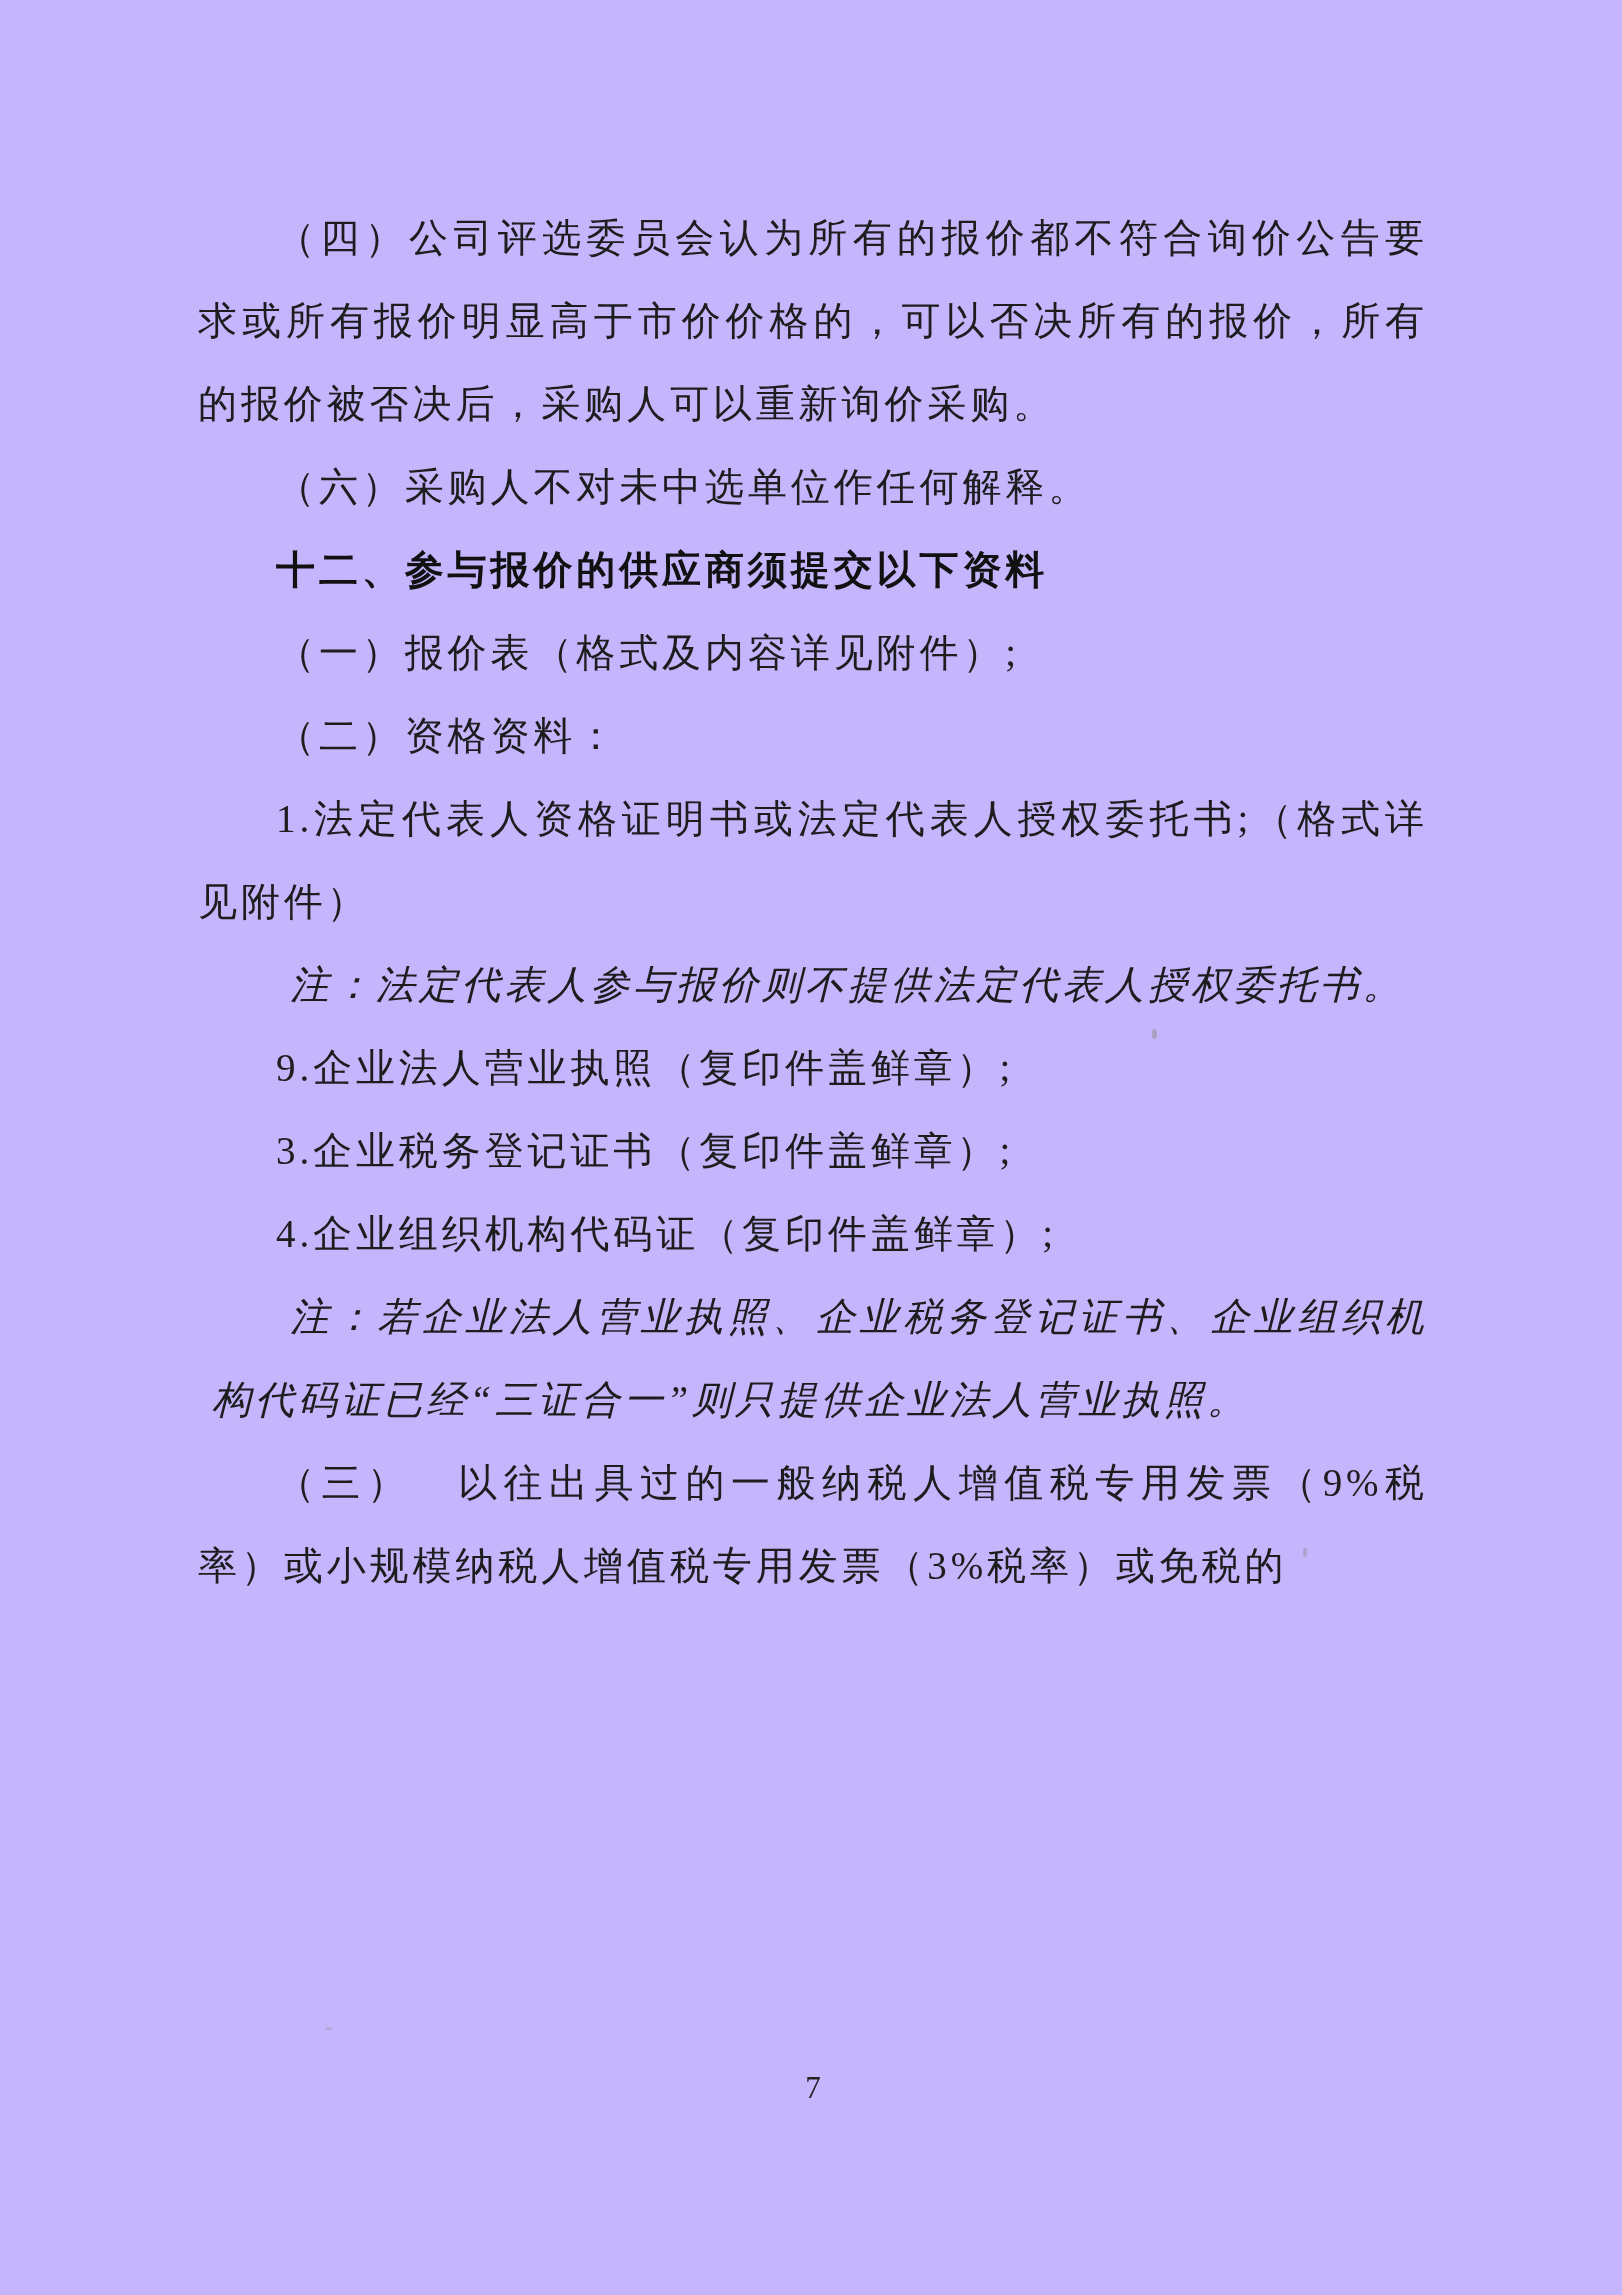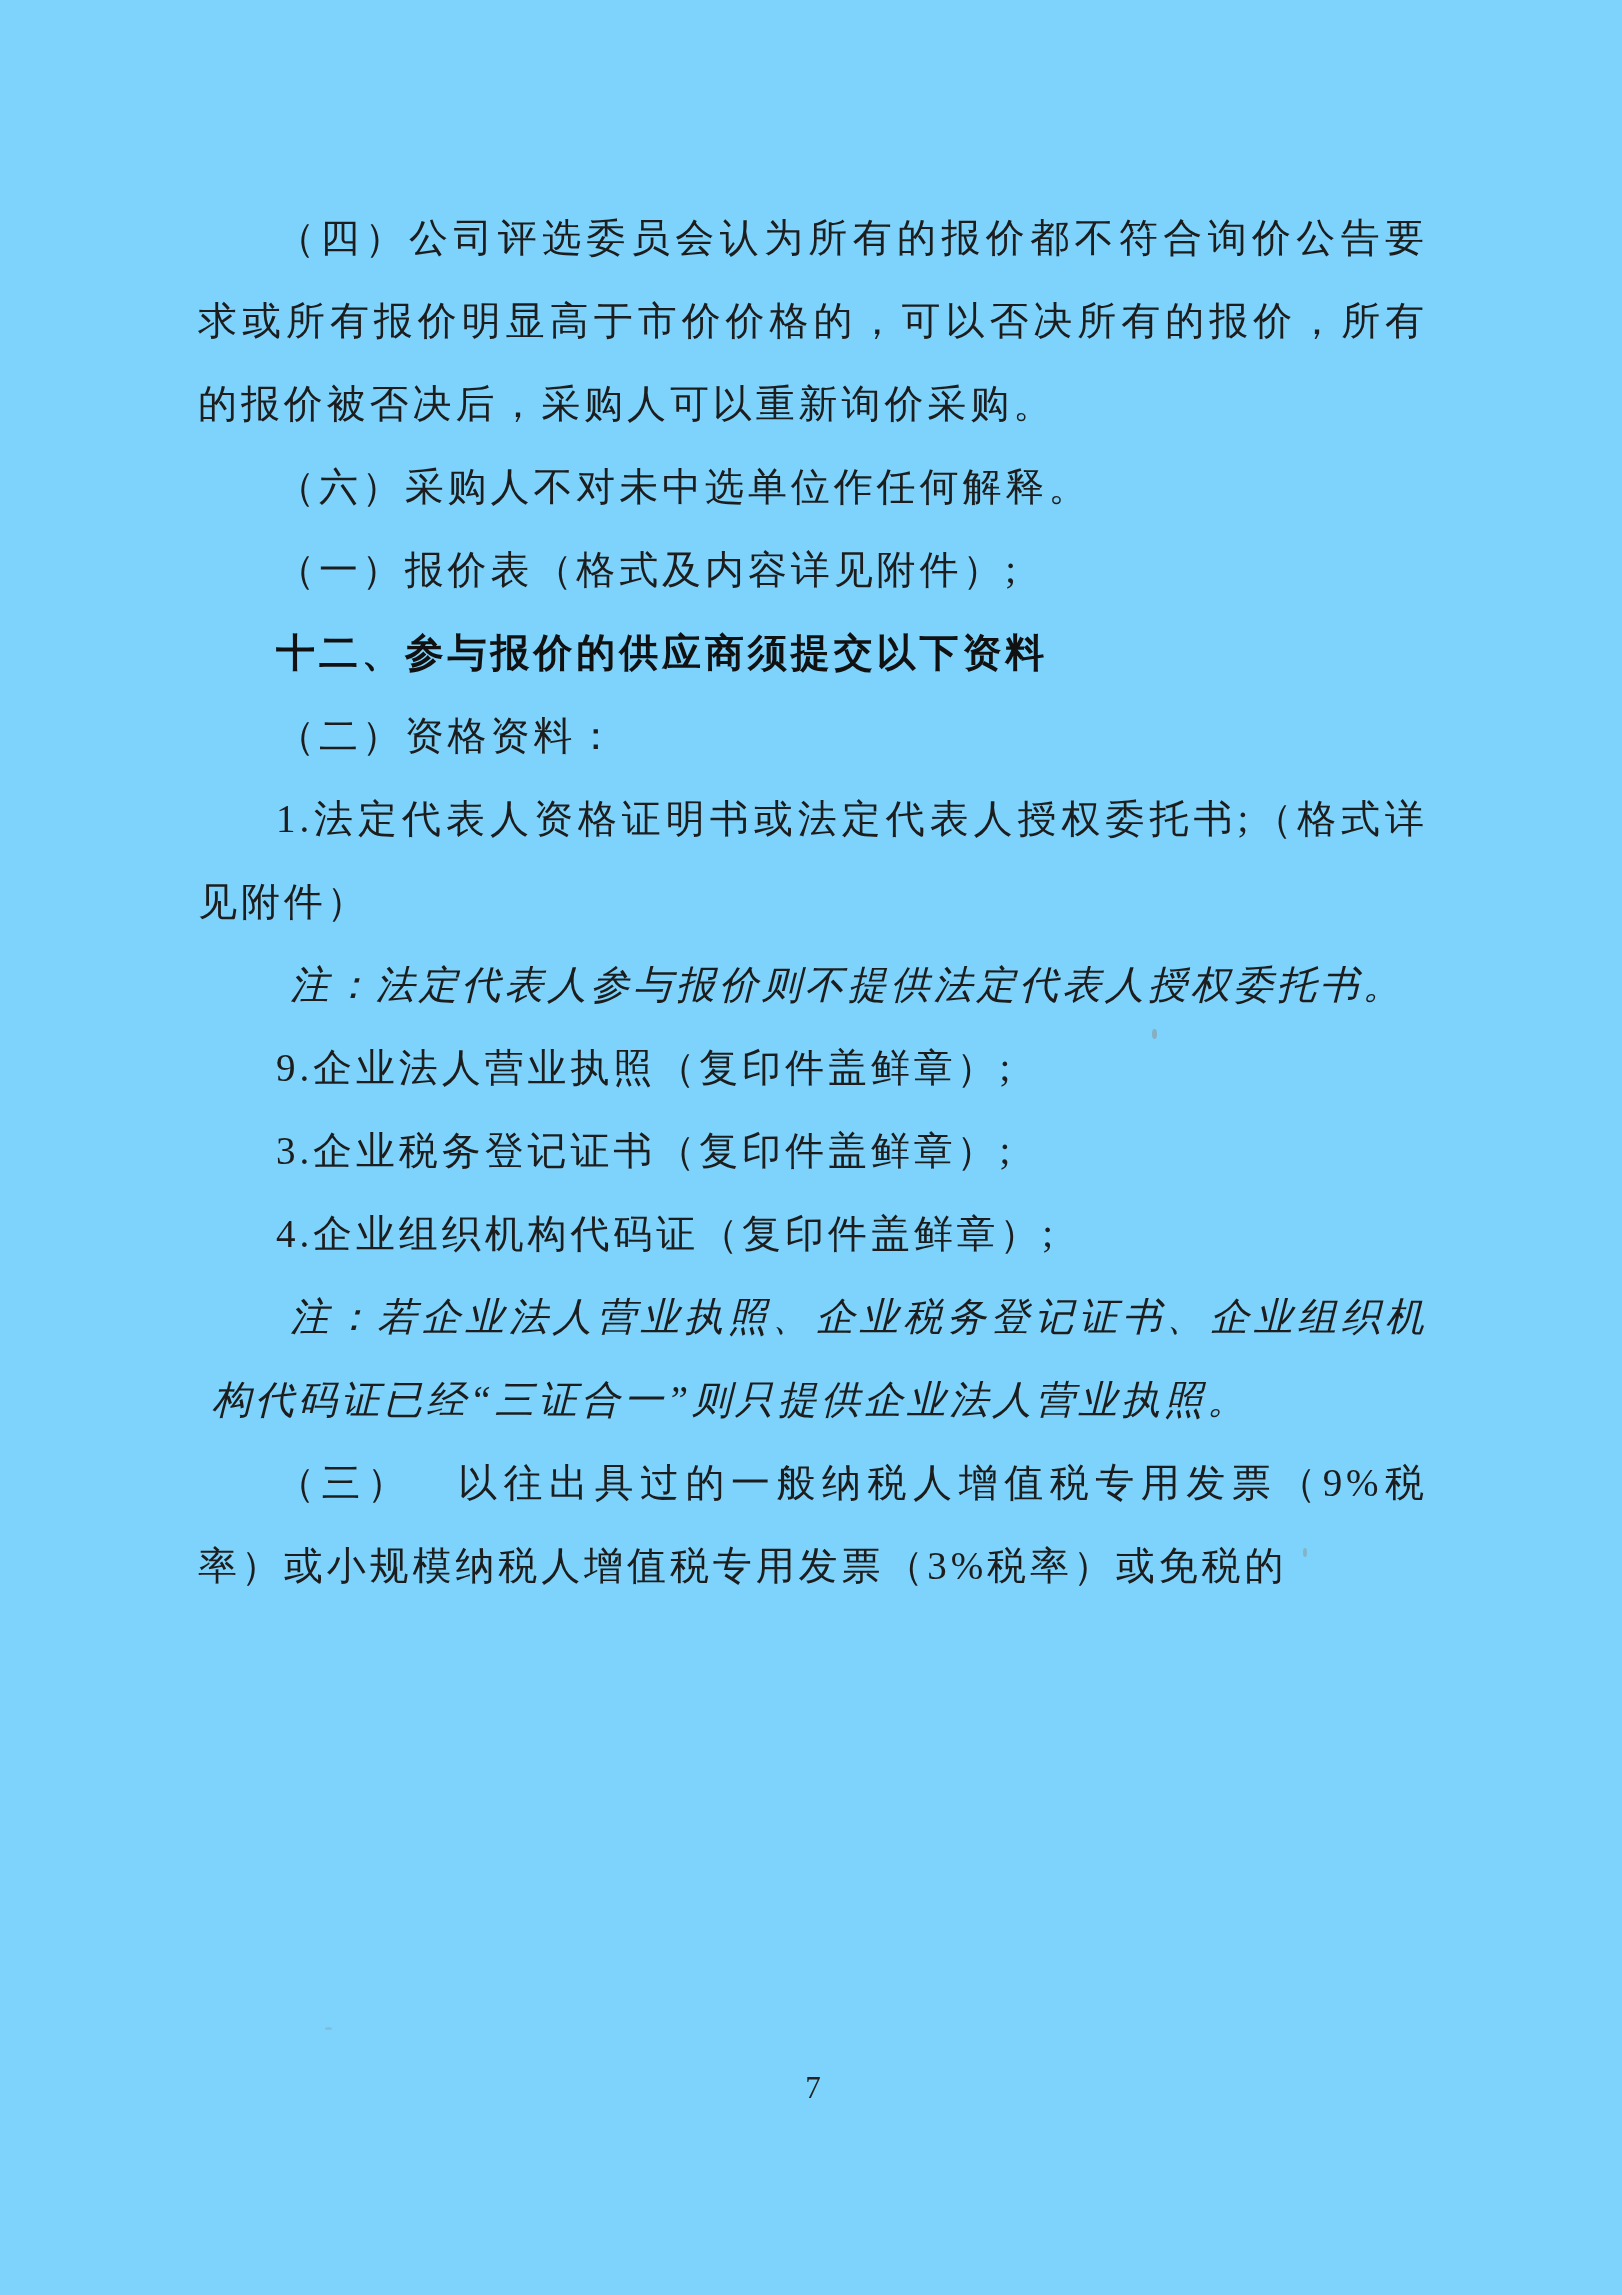--- a/index.html
+++ b/index.html
@@ -4,21 +4,21 @@
 <style>
   html, body {
     margin: 0;
     padding: 0;
     background: #e8e8e8;
   }
   .page {
     position: relative;
     width: 1623px;
     height: 2295px;
-    background: #7dd3fc;
+    background: #c4b5fd;
     font-family: "Liberation Serif", serif;
     color: #1d1d1d;
     overflow: hidden;
   }
   .doc {
     position: absolute;
     left: 198px;
     top: 196px;
     width: 1230px;
     font-size: 39px;
@@ -68,23 +68,23 @@
 <body>
 
 <div class="page">
 
   <div class="doc">
     <p class="para">（四）公司评选委员会认为所有的报价都不符合询价公告要求或所有报价明显高于市价价格的，可以否决所有的报价，所有的报价被否决后，采购人可以重新询价采购。</p>
 
 
     <p class="para">（六）采购人不对未中选单位作任何解释。</p>
 
+    <p class="para heading">十二、参与报价的供应商须提交以下资料</p>
+
     <p class="para">（一）报价表（格式及内容详见附件）;</p>
-
-    <p class="para heading">十二、参与报价的供应商须提交以下资料</p>
 
     <p class="para">（二）资格资料：</p>
 
     <p class="para">1.法定代表人资格证明书或法定代表人授权委托书;（格式详见附件）</p>
 
     <p class="para note">注：法定代表人参与报价则不提供法定代表人授权委托书。</p>
 
     <p class="para">9.企业法人营业执照（复印件盖鲜章）;</p>
 
     <p class="para">3.企业税务登记证书（复印件盖鲜章）;</p>

